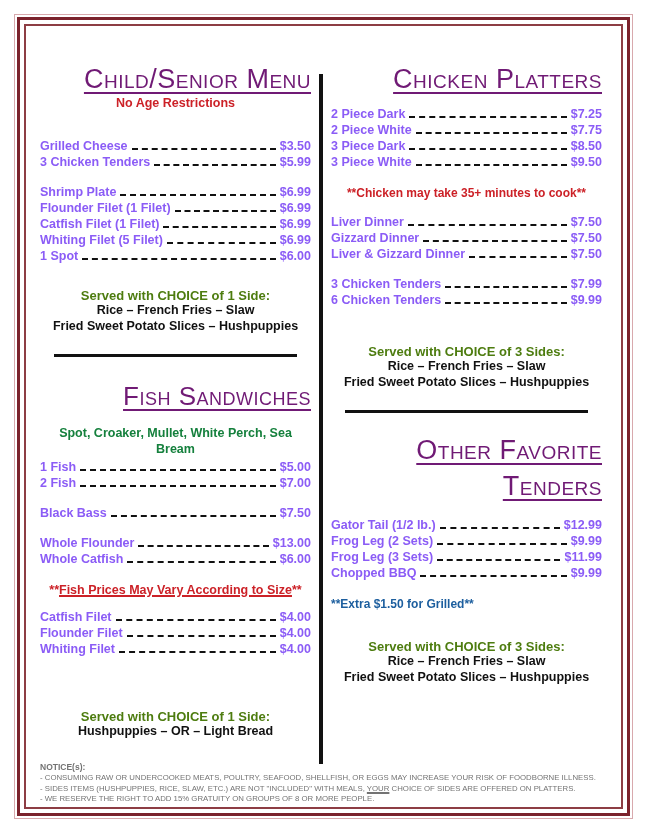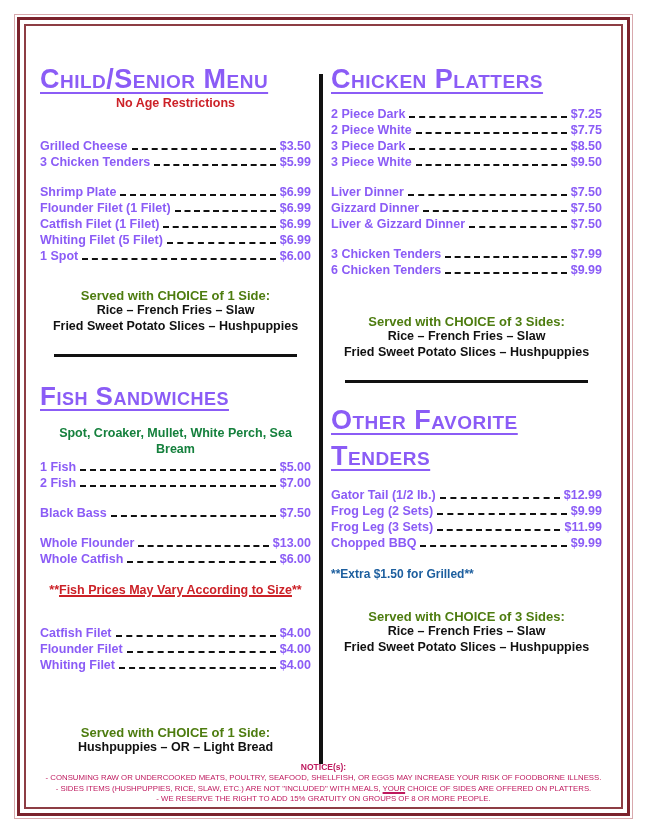--- a/index.html
+++ b/index.html
@@ -12,22 +12,22 @@
   
   .frame-a { position:absolute; left:14px; top:14px; right:14px; bottom:20px; border:1px solid #d8a9ad; }
   .frame-b { position:absolute; left:17px; top:17px; right:17px; bottom:23px; border:3px solid #7b222c; }
   .frame-c { position:absolute; left:24px; top:24px; right:24px; bottom:30px; border:2px solid #8d3d44; }
 
   .columns { position:absolute; left:32px; top:64px; width:584px; display:flex; align-items:stretch; }
   .col { width:287px; padding:0 8px; }
   .col-divider { width:4px; background:#111; margin-top:10px; height:690px; }
 
   h1.section-title {
-    font-variant:small-caps; font-weight:bold; color:#8b5cf6;
-    font-size:27px; line-height:30px; text-align:left;
+    font-variant:small-caps; font-weight:normal; color:#701a75;
+    font-size:27px; line-height:30px; text-align:right;
     text-decoration:underline; text-decoration-thickness:2px; text-underline-offset:4px;
     letter-spacing:0.5px;
   }
   .red-note { color:#cc2127; font-weight:bold; font-size:12.5px; text-align:center; }
   .blue-note { color:#1c5e9e; font-weight:bold; font-size:12.5px; text-align:left; }
   .black-note { color:#15803d; font-weight:bold; font-size:12.5px; text-align:center; line-height:16px; }
 
   .items { margin-top:12px; }
   .row { display:flex; align-items:center; font-weight:bold; font-size:12.5px; color:#8b5cf6; line-height:16px;justify-content:center; }
   .row.gap { margin-top:14px; }
@@ -40,21 +40,21 @@
   .served .line { color:#111; font-weight:bold; font-size:12.5px; text-align:center; line-height:15.5px; }
 
   .hr-divider { height:3px; background:#111; width:90%; margin:20px auto 0 auto; }
 
   .underline-mid { text-decoration:underline; text-decoration-thickness:1.5px; }
 
   .porkchop { margin-top:18px; }
   .porkchop .split { display:flex; justify-content:center; gap:40px; font-weight:bold; font-size:12.5px; color:#111; margin-top:2px; }
 
   .notice {
-    position:absolute; left:40px; right:40px; top:762px; text-align:center; color:#be185d;
+    position:absolute; left:40px; right:40px; top:762px; color:#737373;
   }
   .notice .heading { font-size:8.5px; font-weight:bold; line-height:11px; }
   .notice .line { font-size:7.8px; line-height:10.5px; }
 </style>
 </head>
 <body>
 
 <div class="page">
   <div class="frame-a"></div>
   <div class="frame-b"></div>
@@ -141,21 +141,21 @@
           </div>
             <div class="row">
             <span class="item-name">Whole Catfish</span>
             <span class="leader"></span>
             <span class="item-price">$6.00</span>
           </div>
           </div>
 
         <div class="red-note" style="margin-top:16px;"><span>**</span><span class="underline-mid">Fish Prices May Vary According to Size</span><span>**</span></div>
 
-        <div class="items" style="margin-top:28px;">
+        <div class="items" style="margin-top:12px;">
             <div class="row">
             <span class="item-name">Catfish Filet</span>
             <span class="leader"></span>
             <span class="item-price">$4.00</span>
           </div>
             <div class="row">
             <span class="item-name">Flounder Filet</span>
             <span class="leader"></span>
             <span class="item-price">$4.00</span>
           </div>
@@ -195,20 +195,21 @@
             <span class="leader"></span>
             <span class="item-price">$8.50</span>
           </div>
             <div class="row">
             <span class="item-name">3 Piece White</span>
             <span class="leader"></span>
             <span class="item-price">$9.50</span>
           </div>
           </div>
 
+        <div class="red-note" style="margin-top:16px; font-size:12px;">**Chicken may take 35+ minutes to cook**</div>
 
         <div class="items" style="margin-top:14px;">
             <div class="row">
             <span class="item-name">Liver Dinner</span>
             <span class="leader"></span>
             <span class="item-price">$7.50</span>
           </div>
             <div class="row">
             <span class="item-name">Gizzard Dinner</span>
             <span class="leader"></span>

